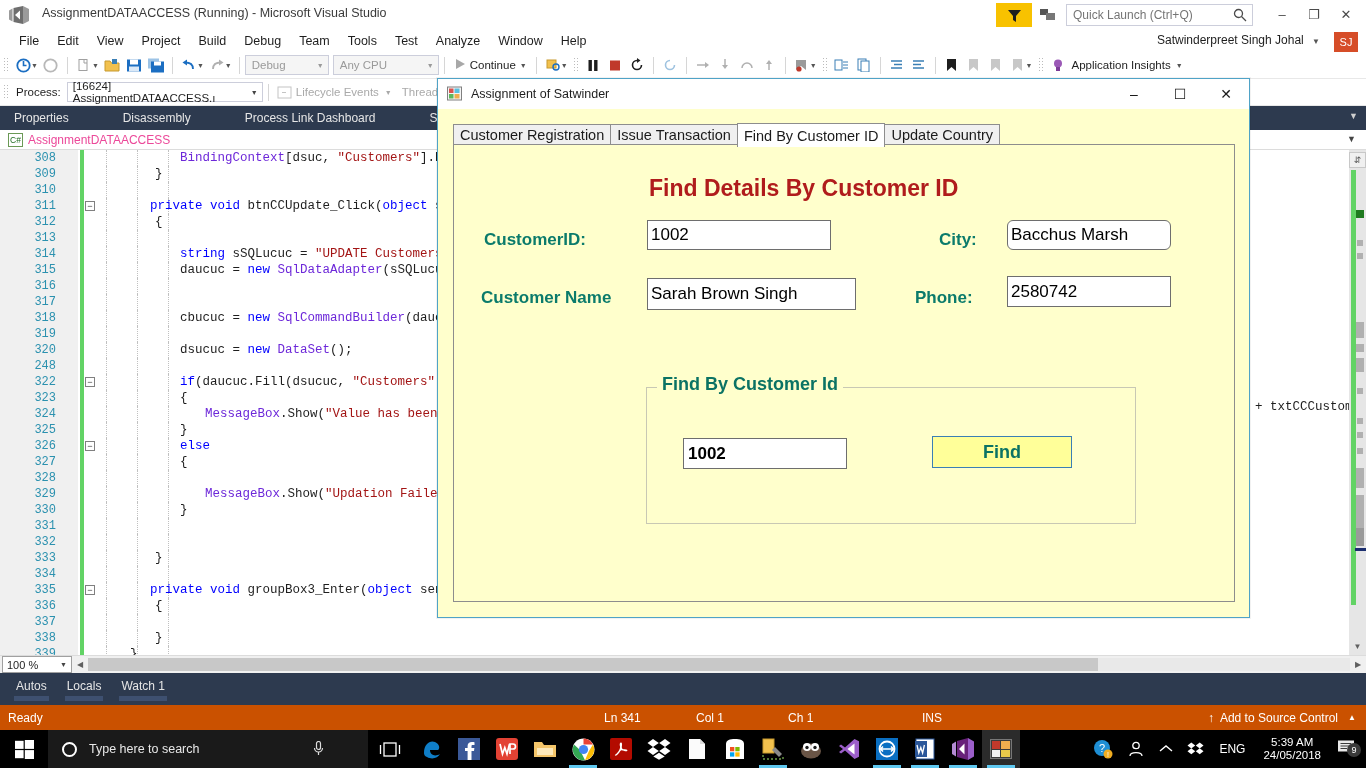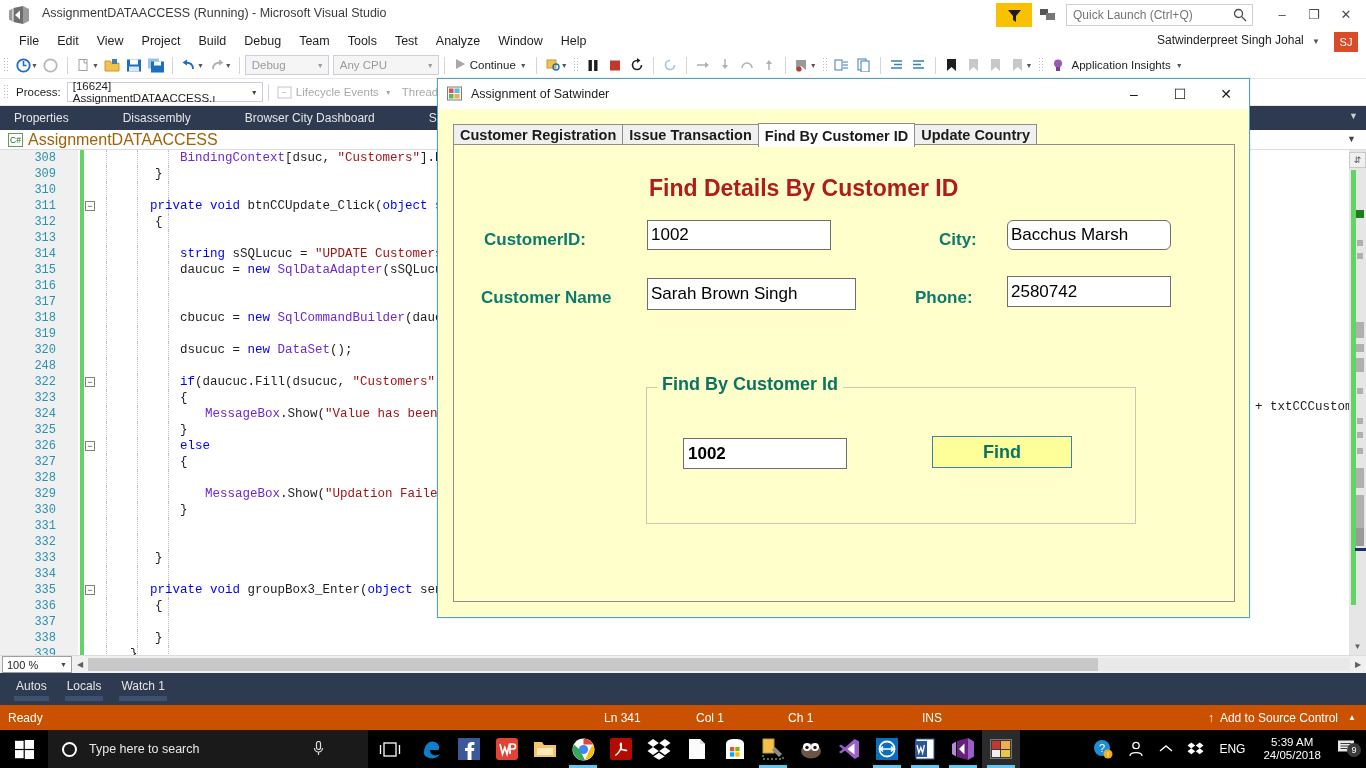--- a/index.html
+++ b/index.html
@@ -134,21 +134,21 @@
   .vs-navbar {
     position:absolute; left:0; top:130px; width:1366px; height:20px;
     background:#fff; border-bottom:1px solid #dcdcdc;
     display:flex; align-items:center; padding-left:8px;
   }
   .nav-cs {
     width:15px; height:14px; border:1px solid #6a9955; color:#1e6b1e;
     font-size:8.5px; display:flex; align-items:center; justify-content:center;
     margin-right:5px; background:#fff;
   }
-  .nav-txt { font-size:16px; color:#a16207; }
+  .nav-txt { font-size:12px; color:#ec4899; }
   .nav-caret { position:absolute; right:10px; top:4px; font-size:9px; color:#444;}
 
   
   .vs-editor {
     position:absolute; left:0; top:150px; width:1366px; height:505px;
     background:#ffffff; overflow:hidden;
   }
   .gutter-bg {
     position:absolute; left:0; top:0; width:78px; height:100%; background:#f0f0f0;
   }
@@ -258,21 +258,21 @@
   .dlg-min { right:92px; }
   .dlg-max { right:46px; }
   .dlg-close { right:0px; }
 
   .dlg-body { position:absolute; left:0; top:30px; width:811px; height:508px; background:#ffffcc; }
 
   
   .tabstrip { position:absolute; left:15px; top:14px; height:22px; display:flex; align-items:flex-end; }
   .tab {
     height:21px; background:#f0f0f0; border:1px solid #8d8d8d; border-bottom:none;
-    font-size:14.5px; font-weight:bold; color:#1b1b1b; padding:0 6px;
+    font-size:14.5px; font-weight:normal; color:#1b1b1b; padding:0 6px;
     display:flex; align-items:center; margin-right:-1px;
   }
   .tab.active {
     background:#ffffff; height:24px; margin-bottom:-2px; position:relative; z-index:3;
   }
   .tabpage {
     position:absolute; left:15px; top:35px; width:782px; height:458px;
     background:#ffffcc; border:1px solid #8d8d8d;
   }
 
@@ -626,21 +626,21 @@
           </svg>
       </div>
       <div style="color:#a9a9a9;">Lifecycle Events</div>
       <div class="tb-caret" style="margin-left:6px;color:#a9a9a9;">▼</div>
       <div style="color:#a9a9a9; margin-left:8px;">Thread</div>
     </div>
 
     <div class="vs-docwell">
       <div class="dw-tab">Properties</div>
       <div class="dw-tab" style="margin-left:26px;">Disassembly</div>
-      <div class="dw-tab" style="margin-left:26px;">Browser City Dashboard</div>
+      <div class="dw-tab" style="margin-left:26px;">Process Link Dashboard</div>
       <div class="dw-tab" style="margin-left:26px;">Solution</div>
       <div class="dw-caret">▼</div>
     </div>
 
     <div class="vs-navbar">
       <div class="nav-cs">C#</div>
       <div class="nav-txt">AssignmentDATAACCESS</div>
       <div class="nav-caret">▼</div>
     </div>
 

